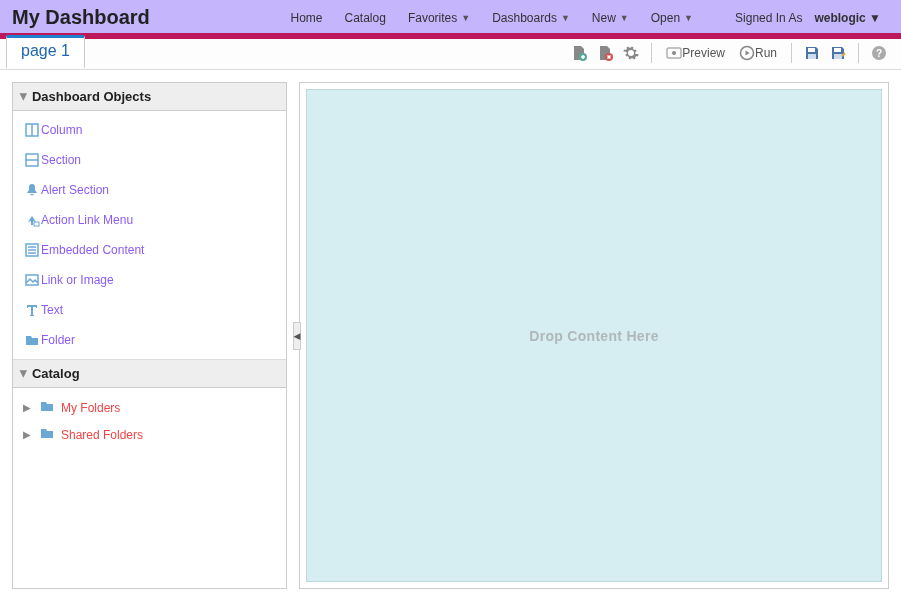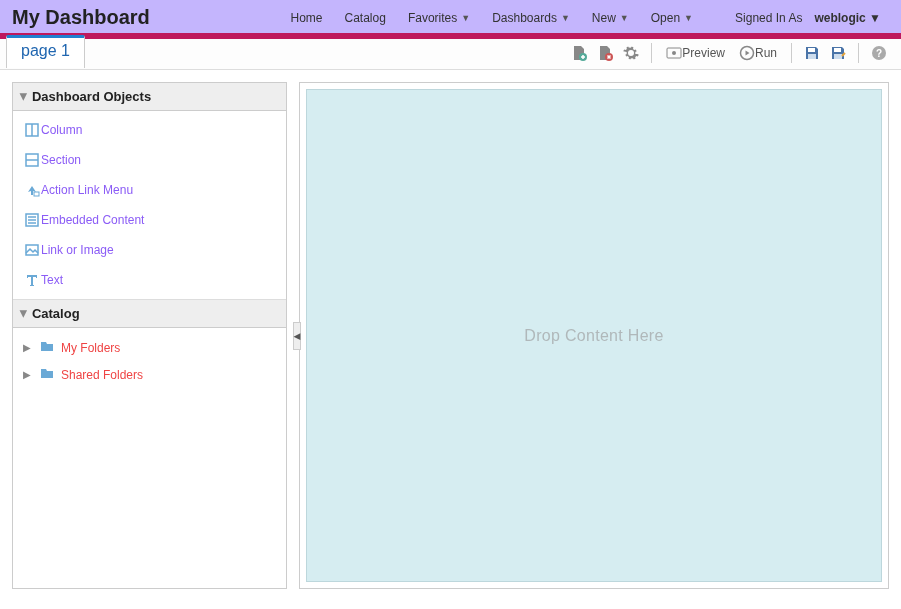--- a/index.html
+++ b/index.html
@@ -33,21 +33,21 @@
   .obj-item .ico svg { width:16px; height:16px; }
   .cat-tree { padding:6px 8px;}
   .tree-row { display:flex; align-items:center; gap:6px; padding:4px 2px; cursor:pointer;}
   .tree-row .exp { font-size:10px; color:#888; width:10px;}
   .tree-row .fico { color:#6aa9d6; }
   .tree-row .fico svg { width:16px; height:16px;}
   .tree-row .lbl { color:#ef4444; }
 
   .canvas-wrap { flex:1; border:1px solid #ccc; padding:6px; position:relative;}
   .canvas { width:100%; height:100%; background:#d6edf1; border:1px solid #bdd7dc; display:flex; align-items:center; justify-content:center;}
-  .drop-text { color:#b0b8ba; font-weight:normal; font-size:16px; letter-spacing:0.3px;}
+  .drop-text { color:#b0b8ba; font-weight:bold; font-size:14px; letter-spacing:0.3px;}
   .collapse-handle { position:absolute; left:-7px; top:50%; transform:translateY(-50%); width:8px; height:28px; background:#eee; border:1px solid #ccc; display:flex; align-items:center; justify-content:center; font-size:9px; color:#555; cursor:pointer;}
 </style>
 </head>
 <body>
 
 <div class="topbar">
   <div class="title">My Dashboard</div>
   <div class="nav">
     <div class="nav-item">
         <span>Home</span>
@@ -164,20 +164,28 @@
             <svg viewBox="0 0 16 16" fill="none" stroke="#6aa9d6" stroke-width="1.5">
               <rect x="2" y="2" width="12" height="12"></rect>
               <line x1="2" y1="8" x2="14" y2="8"></line>
             </svg>
           </span>
         <span>Section</span>
       </div>
       <div class="obj-item">
         <span class="ico">
             <svg viewBox="0 0 16 16" fill="#6aa9d6">
+              <path d="M8 2a3 3 0 00-3 3v3l-2 3h10l-2-3V5a3 3 0 00-3-3zM6.5 12a1.5 1.5 0 003 0"></path>
+            </svg>
+          </span>
+        <span>Alert Section</span>
+      </div>
+      <div class="obj-item">
+        <span class="ico">
+            <svg viewBox="0 0 16 16" fill="#6aa9d6">
               <path d="M4 10l4-6 4 6-3-1v4H7v-4z"></path>
               <rect x="10" y="10" width="5" height="4" fill="#fff" stroke="#6aa9d6"></rect>
             </svg>
           </span>
         <span>Action Link Menu</span>
       </div>
       <div class="obj-item">
         <span class="ico">
             <svg viewBox="0 0 16 16" fill="none" stroke="#6aa9d6" stroke-width="1.5">
               <rect x="2" y="2" width="12" height="12"></rect>
@@ -197,20 +205,28 @@
           </span>
         <span>Link or Image</span>
       </div>
       <div class="obj-item">
         <span class="ico">
             <svg viewBox="0 0 16 16" fill="#6aa9d6">
               <path d="M3 3h10v3h-1V5H9v8h1v1H6v-1h1V5H4v1H3z"></path>
             </svg>
           </span>
         <span>Text</span>
+      </div>
+      <div class="obj-item">
+        <span class="ico">
+            <svg viewBox="0 0 16 16" fill="#6aa9d6">
+              <path d="M2 4h5l1 2h6v7H2z"></path>
+            </svg>
+          </span>
+        <span>Folder</span>
       </div>
     </div>
 
     <div class="panel-header">
       <span class="disc">▶</span>
       <span>Catalog</span>
     </div>
     <div class="cat-tree">
       <div class="tree-row">
         <span class="exp">▶</span>

